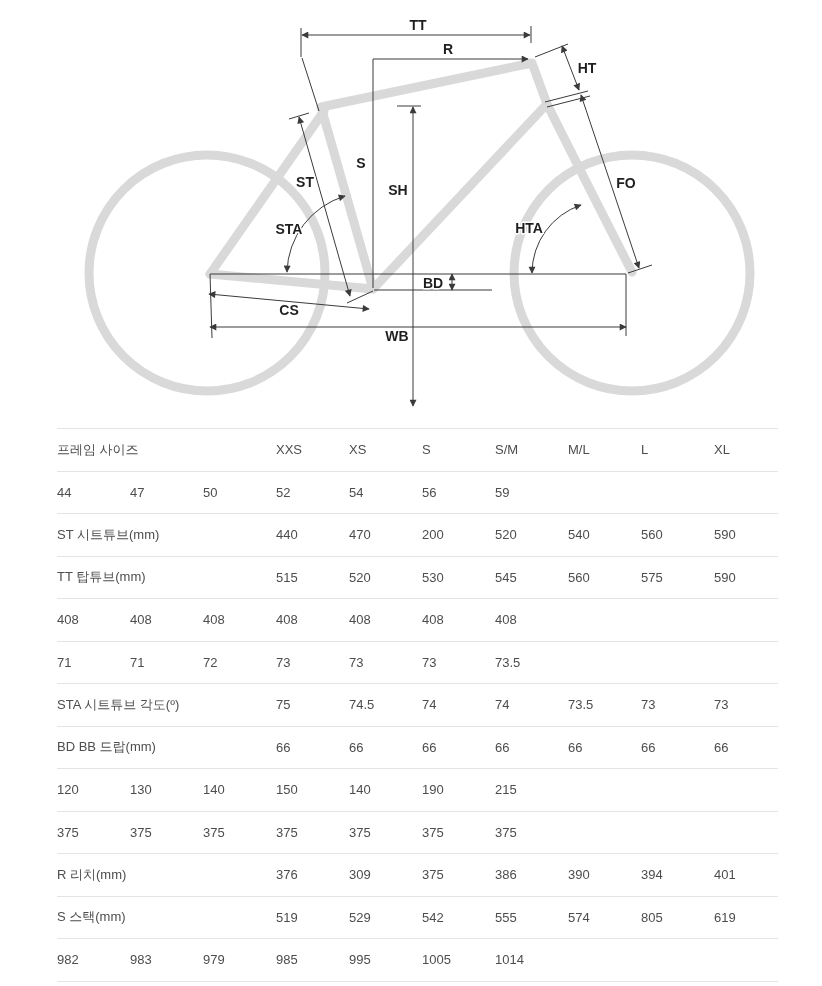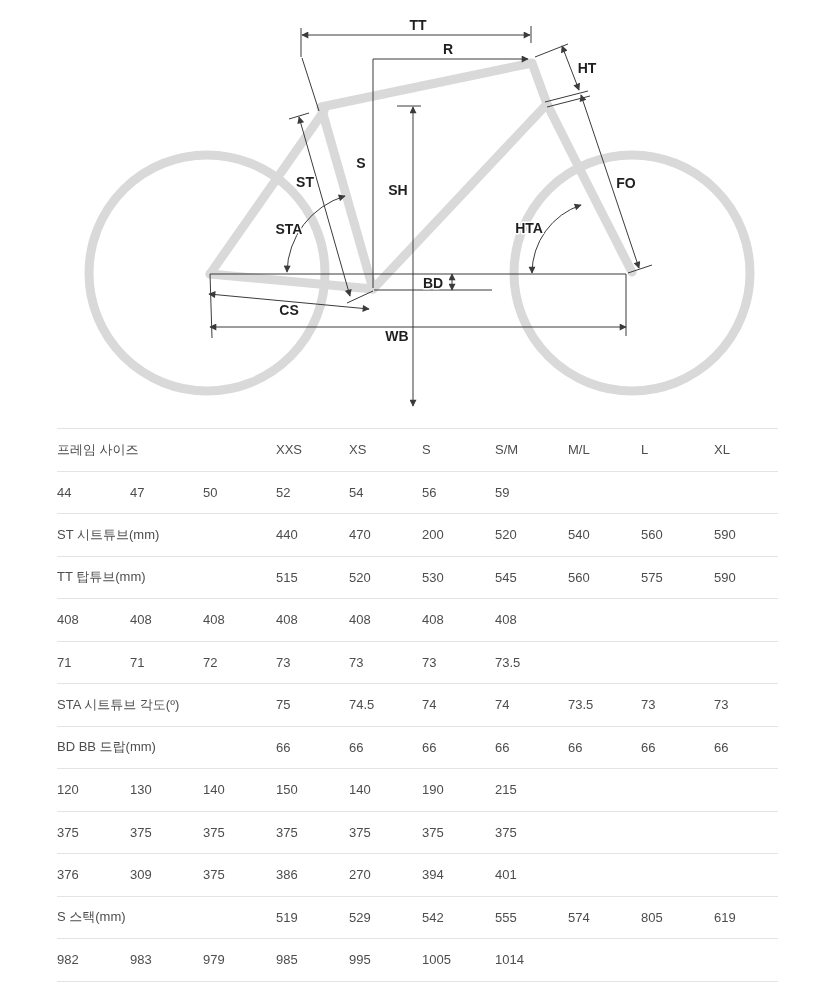--- a/index.html
+++ b/index.html
@@ -210,25 +210,26 @@
     <div class="trow">
       <div class="tcell">375</div>
       <div class="tcell">375</div>
       <div class="tcell">375</div>
       <div class="tcell">375</div>
       <div class="tcell">375</div>
       <div class="tcell">375</div>
       <div class="tcell">375</div>
     </div>
     <div class="trow">
+      <div class="tcell tlabel">R 리치(mm)</div>
       <div class="tcell">376</div>
       <div class="tcell">309</div>
       <div class="tcell">375</div>
       <div class="tcell">386</div>
-      <div class="tcell">270</div>
+      <div class="tcell">390</div>
       <div class="tcell">394</div>
       <div class="tcell">401</div>
     </div>
     <div class="trow">
       <div class="tcell tlabel">S 스택(mm)</div>
       <div class="tcell">519</div>
       <div class="tcell">529</div>
       <div class="tcell">542</div>
       <div class="tcell">555</div>
       <div class="tcell">574</div>

